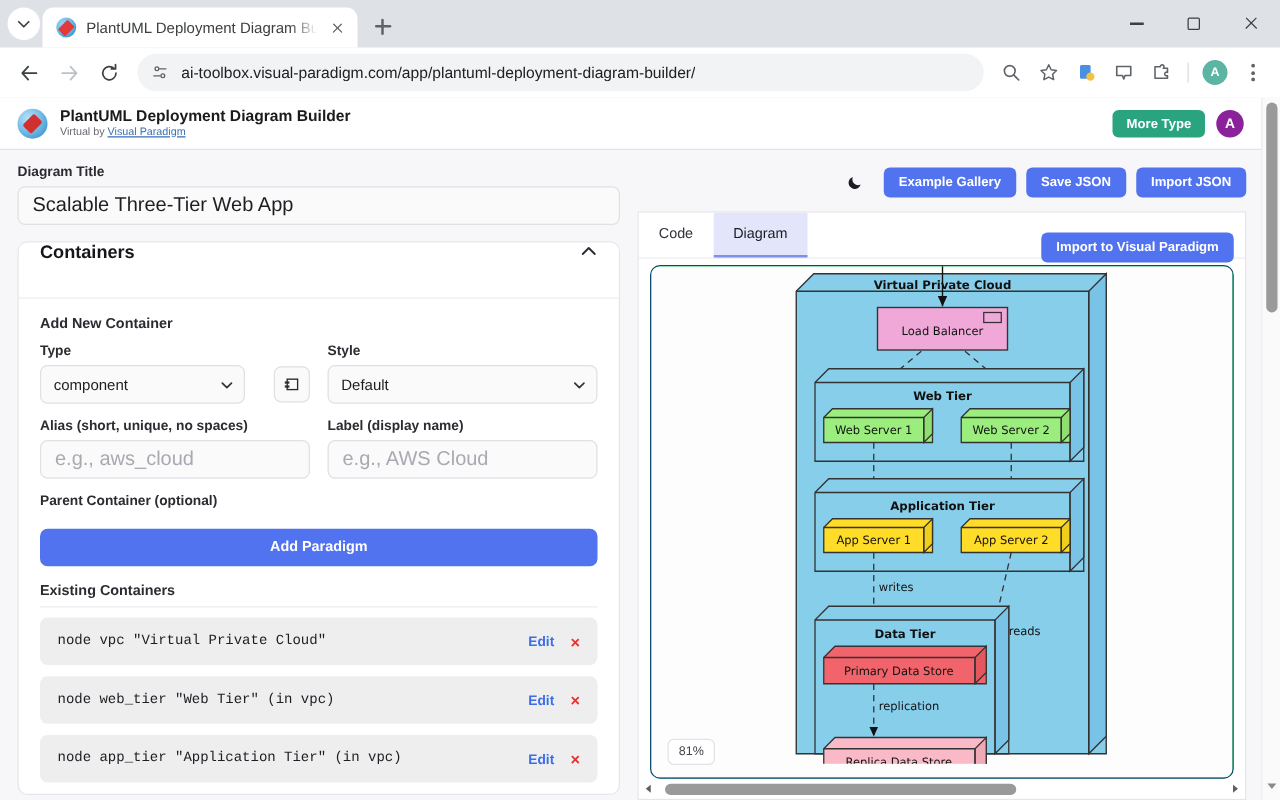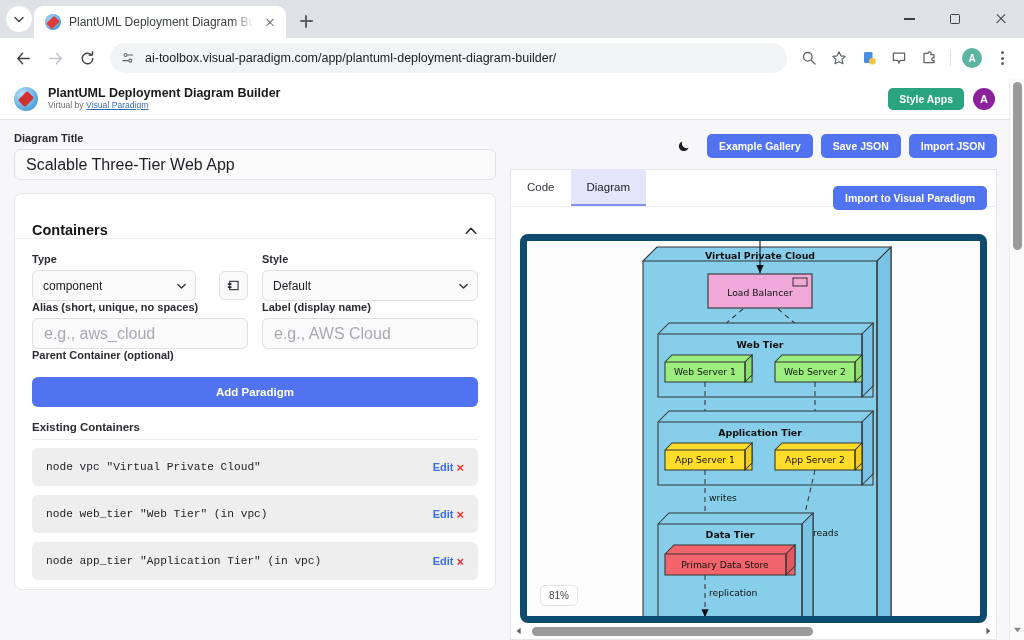--- a/index.html
+++ b/index.html
@@ -111,21 +111,21 @@
   .left { width:510px; flex:0 0 510px; padding:12px 14px 0 14px; overflow:hidden; }
   .field-label{ font-size:11px; font-weight:bold; color:#2b2b31; margin-bottom:5px; }
   .text-input{
     width:100%; height:31px; border:1px solid #e0e0e5; border-radius:6px; background:#fafafb;
     font-size:16px; color:#1d1d22; padding:0 11px; font-family:inherit; outline:none;
   }
   .text-input::placeholder{ color:#a9a9b2; }
 
   .card{ margin-top:13px; background:#fff; border:1px solid #e6e6ea; border-radius:8px; overflow:hidden; }
   .card-head{
-    height:45px; display:flex; align-items:flex-end; padding:0 17px; cursor:pointer;
+    height:45px; display:flex; align-items:flex-start; padding:0 17px; cursor:pointer;
     border-bottom:1px solid #ededf1; background:#fff;
   }
   .card-head h2{ margin:0; font-size:14.5px; font-weight:bold; color:#16161a; }
   .chev{ margin-left:auto; width:14px; height:14px; }
   .card-body{ padding:14px 17px 0 17px; }
   .sect-title{ font-size:11.5px; font-weight:bold; color:#2b2b31; margin-bottom:10px; }
 
   .row2{ display:flex; gap:14px; }
   .col{ flex:1; min-width:0; }
   .sel-wrap{ position:relative; }
@@ -135,34 +135,34 @@
     -webkit-appearance:none; appearance:none; outline:none; cursor:pointer;
   }
   .sel-arrow{ position:absolute; right:9px; top:50%; transform:translateY(-50%); pointer-events:none; }
   .sel-arrow svg{ width:11px; height:11px; display:block; }
   .type-row{ display:flex; gap:23px; align-items:center;text-decoration:underline; }
   .type-row .sel-wrap{ flex:1; }
   .icon-btn{
     width:29px; height:29px; border:1px solid #e0e0e5; border-radius:6px; background:#fafafb;
     display:flex; align-items:center; justify-content:center; cursor:pointer; flex:0 0 29px;
   }
-  .mt12{ }
+  .mt12{ margin-top:12px; }
 
   .primary-btn{
     width:100%; height:30px; margin-top:11px; background:#5273f0; color:#fff; border:none;
     border-radius:6px; font-size:11.5px; font-weight:bold; cursor:pointer; font-family:inherit;
   }
   .existing-title{ font-size:11.5px; font-weight:bold; color:#2b2b31; margin:14px 0 6px; }
   .list-divider{ height:1px; background:#ececf0; margin-bottom:8px; }
   .crow{
     background:#eeeeef; border-radius:6px; height:38px; display:flex; align-items:center;
     padding:0 14px; margin-bottom:9px;
   }
   .crow code{ font-family:"Liberation Mono", monospace; font-size:11.2px; color:#1d1d22; white-space:nowrap; }
-  .crow-actions{ margin-left:auto; display:flex; align-items:center; gap:3px; }
+  .crow-actions{ margin-left:auto; display:flex; align-items:flex-end; gap:13px; }
   .edit-link{ color:#3b6fe8; font-size:11px; font-weight:bold; cursor:pointer; }
   .del-x{ color:#e8312f; font-size:13px; font-weight:bold; cursor:pointer; line-height:1; }
 
   
   .right{ flex:1; min-width:0; padding:12px 12px 0 0; display:flex; flex-direction:column; }
   .right-toolbar{ display:flex; align-items:center; justify-content:flex-end; gap:8px; height:27px; }
   .moon{ width:22px;height:22px;display:flex;align-items:center;justify-content:center;cursor:pointer;margin-right:4px;}
   .pill{ background:#5273f0; color:#fff; border:none; border-radius:5px; font-size:10.5px;
     font-weight:bold; padding:6px 12px; cursor:pointer; font-family:inherit; white-space:nowrap;}
 
@@ -172,22 +172,22 @@
   }
   .panel-top{ position:relative; height:37px; border-bottom:1px solid #ededf1; display:flex; align-items:stretch; }
   .tabs{ display:flex; align-items:stretch; }
   .vtab{
     padding:0 16px; display:flex; align-items:center; font-size:11.5px; color:#33333a;
     cursor:pointer; border-bottom:2px solid transparent; background:transparent;
   }
   .vtab.active{ background:#e3e5fa; color:#1b1b22; border-bottom-color:#7f8ff0; font-weight:normal; }
   .panel-top .pill{ position:absolute; right:9px; top:16px; }
 
-  .canvas-wrap{ flex:1; position:relative; min-height:0; background:#22c55e; margin:27px 9px 0 9px;
-                border:7px solid #0c4a6e; border-radius:8px; overflow:hidden; }
+  .canvas-wrap{ flex:1; position:relative; min-height:0; background:#22c55e; margin:5px 9px 0 9px;
+                border:1px solid #0c4a6e; border-radius:8px; overflow:hidden; }
   .canvas-inner{ position:absolute; inset:0; background:#fdfdfe; }
   .zoom-badge{
     position:absolute; left:13px; bottom:10px; background:#fff; border:1px solid #e2e2e8;
     border-radius:5px; font-size:10px; color:#44444c; padding:4px 8px; z-index:4;
   }
   .hscroll{ height:16px; flex:0 0 16px; display:flex; align-items:center; padding:0 2px; background:#fff; }
   .hs-arrow{ width:12px;height:12px; display:flex; align-items:center; justify-content:center; cursor:pointer;}
   .hs-track{ flex:1; height:9px; background:#fff; position:relative; margin:0 2px; }
   .hs-thumb{ position:absolute; left:5px; top:0; width:62%; height:9px; background:#9a9a9a; border-radius:5px; cursor:pointer;}
 
@@ -300,21 +300,21 @@
   <div class="viewport">
     <div class="page">
 
       <div class="app-header">
         <span class="vp-logo"></span>
         <div class="app-titles">
           <span class="app-title">PlantUML Deployment Diagram Builder</span>
           <span class="app-sub"><span>Virtual by </span><a>Visual Paradigm</a></span>
         </div>
         <div class="hdr-right">
-          <button class="more-apps">Style Apps</button>
+          <button class="more-apps">More Type</button>
           <span class="avatar-app">A</span>
         </div>
       </div>
 
       <div class="content">
 
         <div class="left">
           <div class="field-label">Diagram Title</div>
           <input class="text-input" value="Scalable Three-Tier Web App" style="">
 
@@ -322,20 +322,21 @@
             <div class="card-head">
               <h2>Containers</h2>
               <span class="chev">
                 <svg viewBox="0 0 14 14">
                     <path d="M2.2 9.2 L7 4.4 L11.8 9.2" fill="none" stroke="#2b2b31" stroke-width="1.5" stroke-linecap="round" stroke-linejoin="round"></path>
                   </svg>
               </span>
             </div>
 
             <div class="card-body">
+              <div class="sect-title">Add New Container</div>
 
               <div class="row2">
                 <div class="col">
                   <div class="field-label">Type</div>
                   <div class="type-row">
                     <div class="sel-wrap">
                       <select class="sel">
                         <option>component</option>
                       </select>
                       <span class="sel-arrow">

